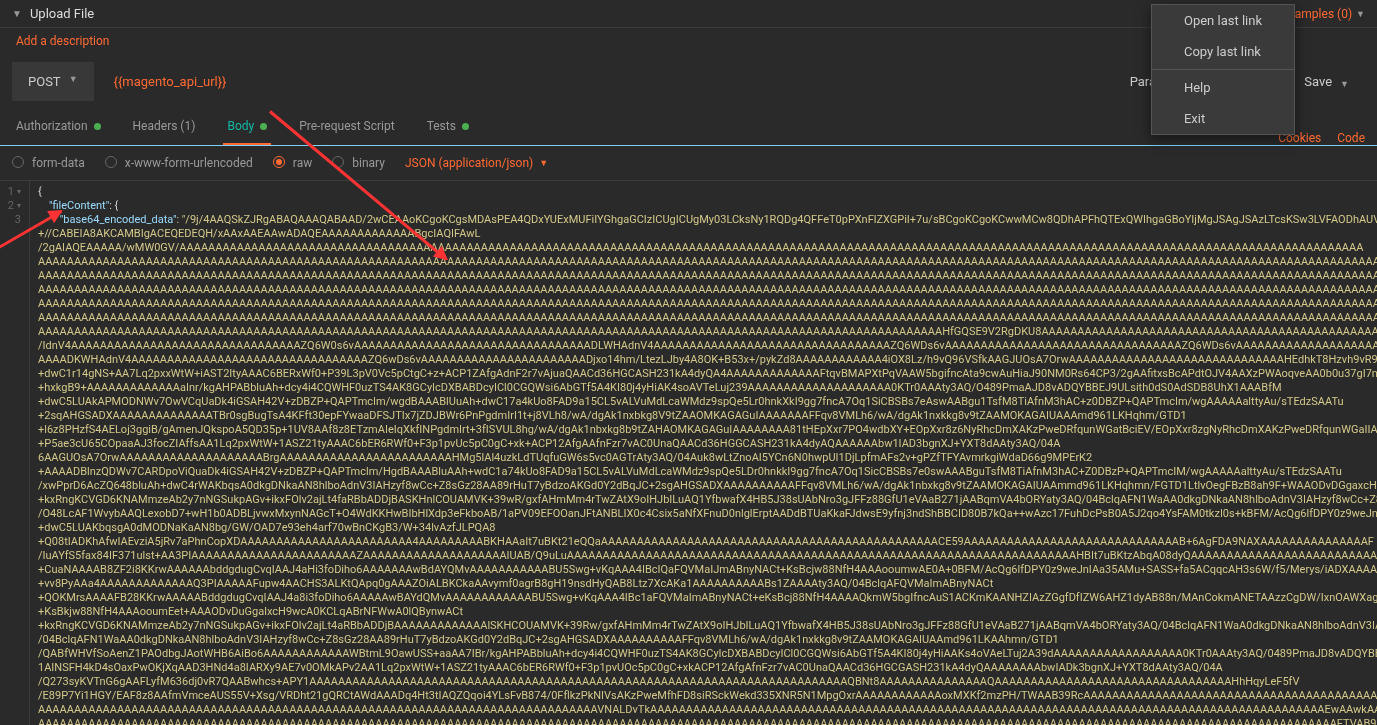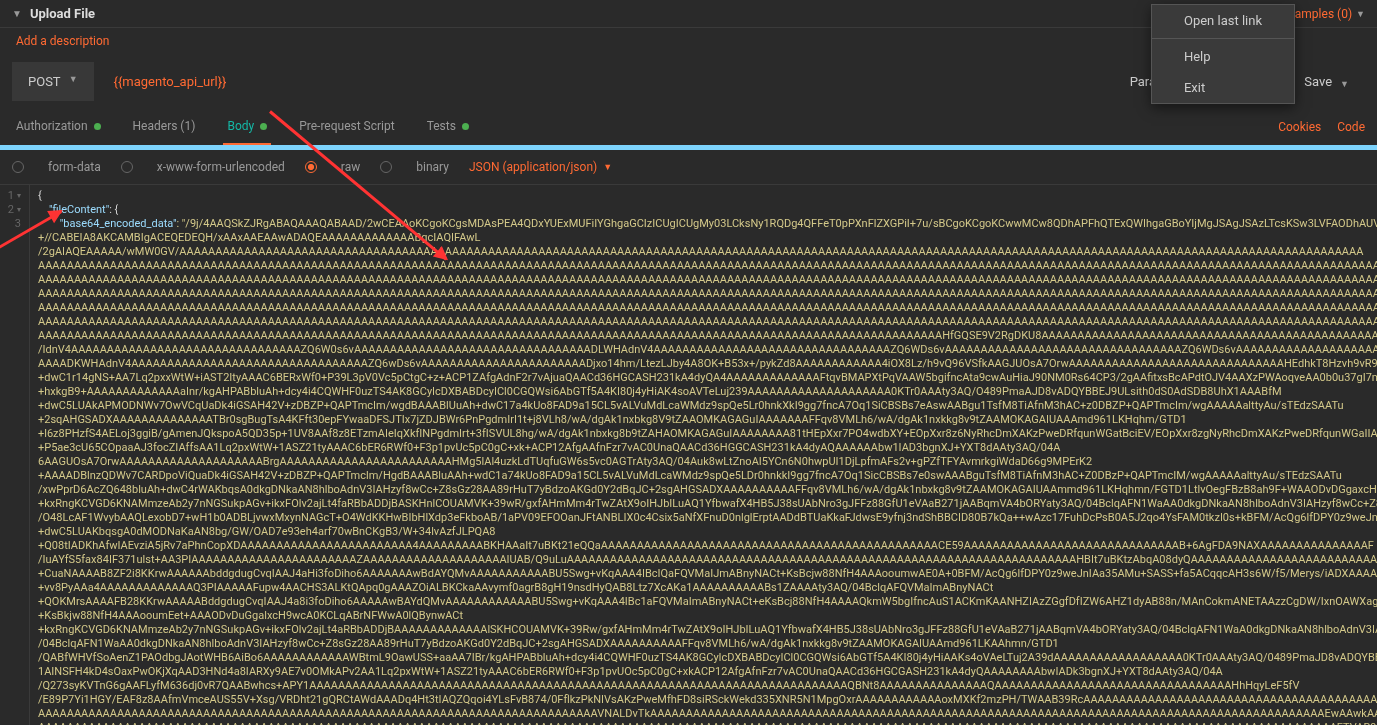--- a/index.html
+++ b/index.html
@@ -1,41 +1,41 @@
 <!DOCTYPE html>
 <html><head>
 <meta charset="utf-8">
 <style>
 *{margin:0;padding:0;box-sizing:border-box;font-family:-apple-system,BlinkMacSystemFont,"Segoe UI",Roboto,sans-serif}
 body{background:#2a2a2a;color:#ccc;font-size:12px;width:1377px;height:725px;overflow:hidden;position:relative}
 .header-bar{display:flex;align-items:center;padding:6px 12px;background:#2a2a2a;border-bottom:1px solid #3a3a3a;justify-content:space-between}
 .header-left{display:flex;align-items:center;gap:8px}
 .collapse-icon{color:#999;cursor:pointer;font-size:10px}
-.title{color:#ddd;font-size:13px;font-weight:700}
+.title{color:#ddd;font-size:13px;font-weight:400}
 .description-row{padding:6px 16px}
 .add-desc{color:#ff6a33;font-size:12px;cursor:pointer}
 .examples{color:#ff6a33;font-size:12px;cursor:pointer;display:flex;align-items:center;gap:4px}
 .request-bar{display:flex;align-items:center;padding:8px 12px;gap:12px;background:#2a2a2a}
 .method-select{background:#383838;color:#ccc;padding:12px 16px;border:none;cursor:pointer;display:flex;align-items:flex-start;gap:8px;font-size:13px;min-width:70px}
 .url-bar{flex:1;display:flex;align-items:center;padding:0 8px;font-family:monospace;font-size:13px}
 .url-var{color:#ff6a33}
 .url-path{color:#999}
 .action-btns{display:flex;align-items:center;gap:8px}
 .btn-text{color:#ccc;padding:8px 12px;cursor:pointer;font-size:13px}
 .btn-send{background:#2196f3;color:#fff;padding:8px 20px;cursor:pointer;display:flex;align-items:center;gap:8px;font-size:13px;border-radius:2px}
 .btn-save{color:#ccc;padding:8px 16px;cursor:pointer;display:flex;align-items:flex-end;gap:8px;font-size:13px}
-.tabs-row{display:flex;align-items:center;padding:0 12px;border-bottom:5px solid #7dd3fc;justify-content:space-between}
+.tabs-row{display:flex;align-items:flex-end;padding:0 12px;border-bottom:1px solid #7dd3fc;justify-content:space-between}
 .tabs{display:flex;gap:24px}
 .tab{padding:10px 4px;color:#999;cursor:pointer;font-size:12px;display:flex;align-items:center;gap:6px;border-bottom:2px solid transparent}
 .tab.active{color:#14b8a6;border-bottom:2px solid #ff6a33}
 .dot{width:7px;height:7px;border-radius:50%;background:#4caf50}
 .right-links{display:flex;gap:16px}
 .link{color:#ff6a33;cursor:pointer;font-size:12px}
 .body-type-row{display:flex;align-items:center;padding:10px 12px;gap:20px;border-bottom:1px solid #3a3a3a}
-.radio-opt{display:flex;align-items:center;gap:24px;cursor:pointer;color:#999;font-size:12px}
+.radio-opt{display:flex;align-items:flex-start;gap:8px;cursor:pointer;color:#999;font-size:12px}
 .radio{width:12px;height:12px;border-radius:50%;border:1px solid #666;display:inline-block}
 .radio.checked{border-color:#ff6a33;background:radial-gradient(circle,#ff6a33 40%,transparent 45%)}
 .content-type{color:#ff6a33;cursor:pointer;display:flex;align-items:center;gap:6px;font-size:12px}
 .editor{display:flex;font-family:Consolas,Monaco,monospace;font-size:11px;height:calc(725px - 175px);overflow:hidden}
 .gutter{background:#2a2a2a;color:#666;padding:4px 8px;text-align:right;user-select:none;border-right:1px solid #3a3a3a;min-width:30px}
 .gutter-line{line-height:14px;display:flex;align-items:center;justify-content:flex-end;gap:3px}
 .fold{color:#666;font-size:8px}
 .code{padding:4px 8px;white-space:pre;color:#d4c98a;line-height:14px;overflow:hidden}
 .brace{color:#d4d4d4}
 .key{color:#9cdcfe}
@@ -189,19 +189,20 @@
 /ogAAAAAAAAAAAAAAAEZAAAAAHt9sAAAAAAAAAAAAAAAAAAAAAAAAAAAAAAAAAAAAAAAAAAAAAAIIFe97ck
 AAAAAAAAAAAAAAAAAAAAAAAAAAAAAAAAAAAAAAAAAAAAAAAAAAAAAAAAAAAAAAAAAAAAAAAAAAAAAAAAAAAAAAAAAAAAAAAAAAAAAAAAAAAAAAAAAAAAAAAAAAAAAAAAAAAAAAAAAAAAAAAAAAAAAAAAAAAAAAAAAAAAAAAAAAAAAAAAAAAAAAAAAAAAAAAAAAAAAAAAAAAAA
 AAAAAAAAAAAAAAAAAAAAAAAAAAAAAAAAAAAAAAAAAAAAAAAAAAAAAAAAAAAAAAAAAAAAAAAAAAAAAAAAAAAAAAAAAAAAAAAAAAAAAAAAAAAAAAAAAAAAAAAAAAAAAAAAAAAAAAAAAAAAAAAAAAAAAAAAAAAAAAAAAAAAAAAAAAAAAAAAAAAAAAAAAAAAAAAAAAAAAAAAAAAAA
 AAAAAAAAAAAAAAAAAAAAAAAAAAAAAAAAAAAAAAAAAAAAAAAAAAAAAAAAAAAAAAAAAAAAAAAAAAAAAAAAAAAAAAAAAAAAAAAAAAAAAAAAAAAAAAAAAAAAAAAAAAAAAAAAAAAAAAAAAAAAAAAAAAAAAAAAAAP/EABkBAQADAQEAAAAAAAAAAAAADBUGAv
 AAAAAAAAAAAAAAAAAAAAAAAAAAAAAAAAAAAAAAAAAAAAAAAAAAAAAAAAAAAAAAAAAAAAAAAAAAAAAAAAAAAAAAAAAAAAAAAAAAAAAAAAAAAAAAAAAAAAAAAAAAAAAAAAAAAAAAAAAAAAAAAAAAAAAAAAAAAAAAAAAAAAAAAAAAAAAAAAAAAAAAAAAAAAAAAAAAAAAAAAAAAAA
 /aAAgBAhAAAAAAAAAAAAAAAAAAAAAAAAAAAAAAAAAAAAAAAAAAAAAAAAAAAAAAAAAAAAAAAAAAAAAAAAAAAAAAAAAAAAAAAAAAAAAAAAAAAAAAAAAAAAAAAAAAAAAAAAAAAA</span></div>
 </div>
 
 <div class="context-menu">
   <div class="menu-item">Open last link</div>
+  <div class="menu-item">Copy last link</div>
   <div class="menu-sep"></div>
   <div class="menu-item">Help</div>
   <div class="menu-item">Exit</div>
 </div>
 
 <div class="arrow arrow1"></div>
 <div class="arrow arrow2"></div>
 
 </body></html>

